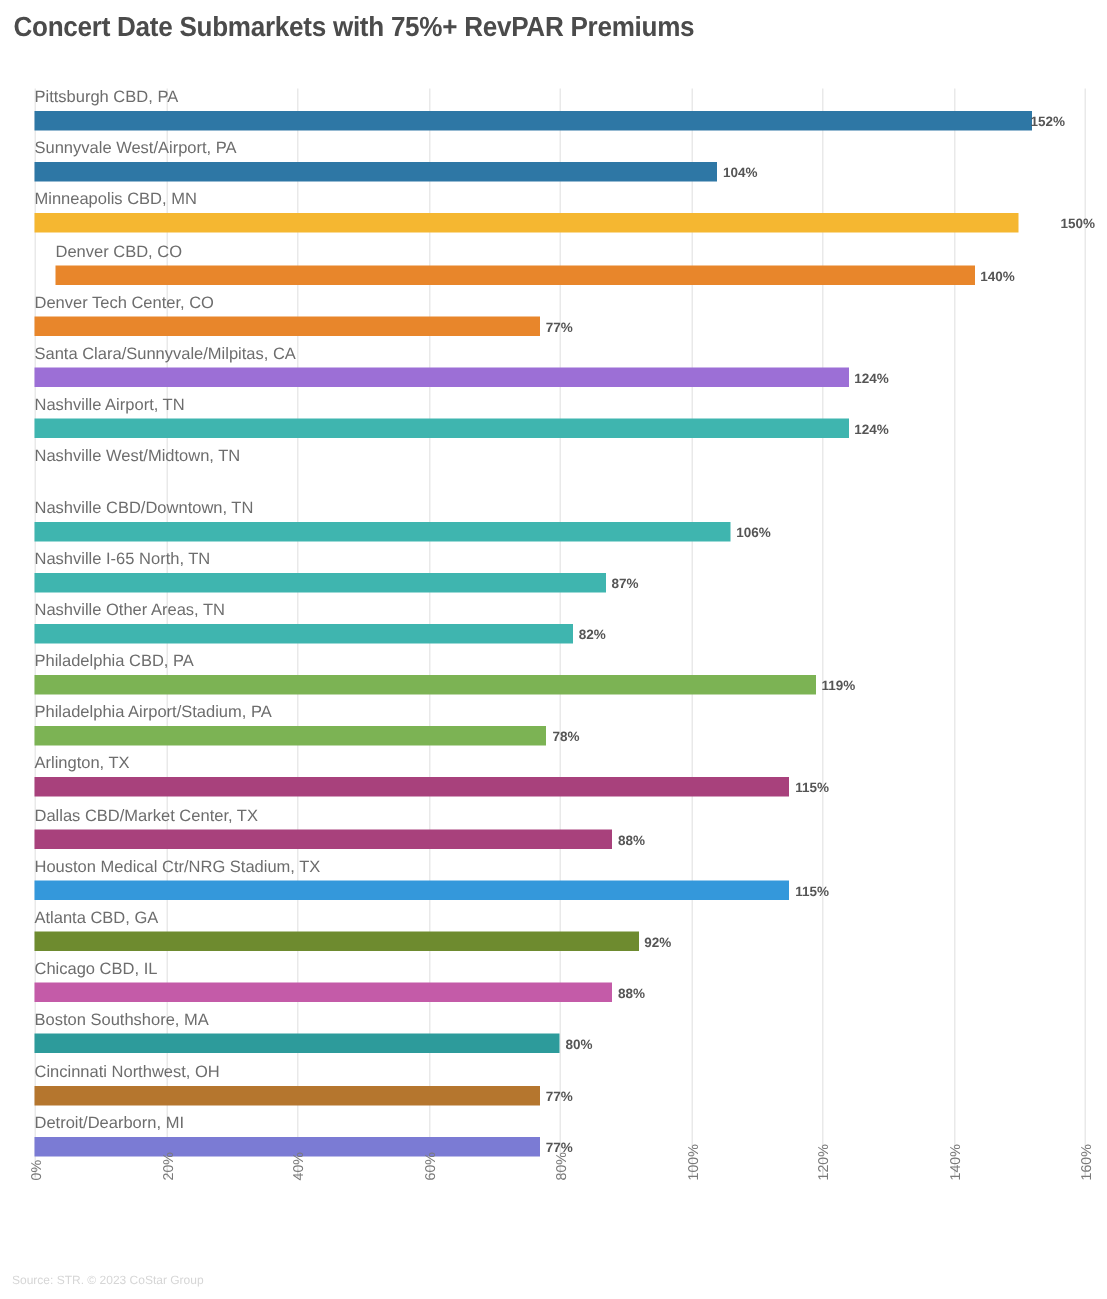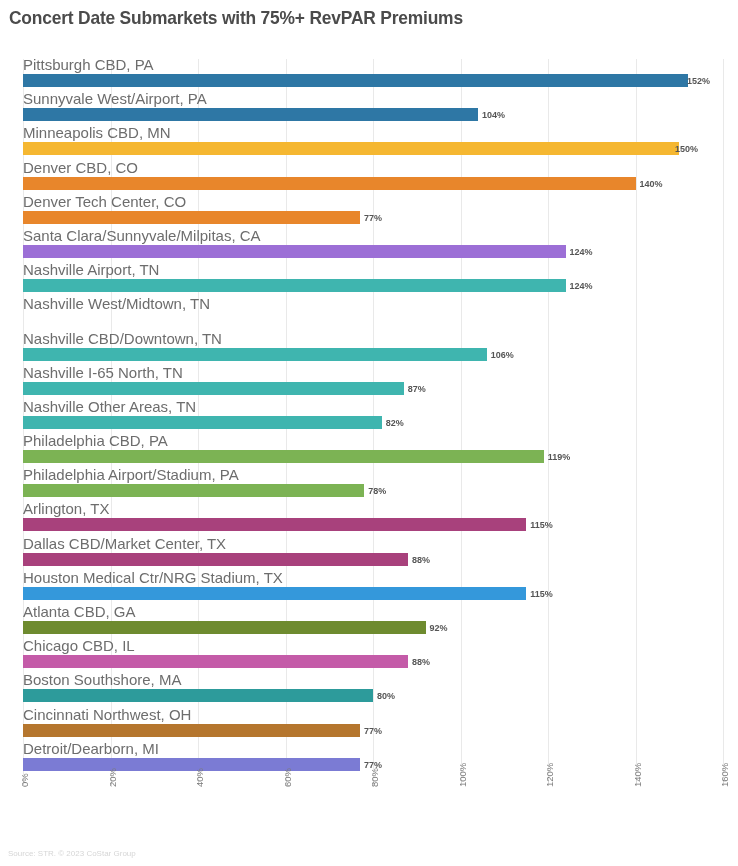--- a/index.html
+++ b/index.html
@@ -60,21 +60,21 @@
   }
 
   .row {
     position: relative;
     height: 34.2px;
   }
   .row-label {
     position: absolute;
     left: 23px;
     top: 0px;
-    font-size: 15px;
+    font-size: 11px;
     color: #6d6d6d;
     white-space: nowrap;
     line-height: 12px;
   }
   .bar-track {
     position: absolute;
     left: 23px;
     top: 15px;
     height: 13px;
     right: 0;
@@ -156,24 +156,24 @@
         <div class="row-label">Sunnyvale West/Airport, PA</div>
         <div class="bar-track">
           <div class="bar" style="width: 455px; background: rgb(46, 119, 165);"></div>
           <div class="bar-value" style="left: 459px; top: 2px;">104%</div>
         </div>
       </div>
       <div class="row" style="height: 34.2px;">
         <div class="row-label">Minneapolis CBD, MN</div>
         <div class="bar-track">
           <div class="bar" style="width: 656.25px; background: rgb(245, 183, 49);"></div>
-          <div class="bar-value" style="left: 652px; top: 2px;">150%</div>
-        </div>
-      </div>
-      <div class="row" style="height: 34.2px;">
+          <div class="bar-value" style="left: 684px; top: 2px;">150%</div>
+        </div>
+      </div>
+      <div class="row" style="height: 34.2px; margin-left: 14px;">
         <div class="row-label">Denver CBD, CO</div>
         <div class="bar-track">
           <div class="bar" style="width: 612.5px; background: rgb(232, 134, 43);"></div>
           <div class="bar-value" style="left: 616.5px; top: 2px;">140%</div>
         </div>
       </div>
       <div class="row" style="height: 34.2px;">
         <div class="row-label">Denver Tech Center, CO</div>
         <div class="bar-track">
           <div class="bar" style="width: 336.875px; background: rgb(232, 134, 43);"></div>

